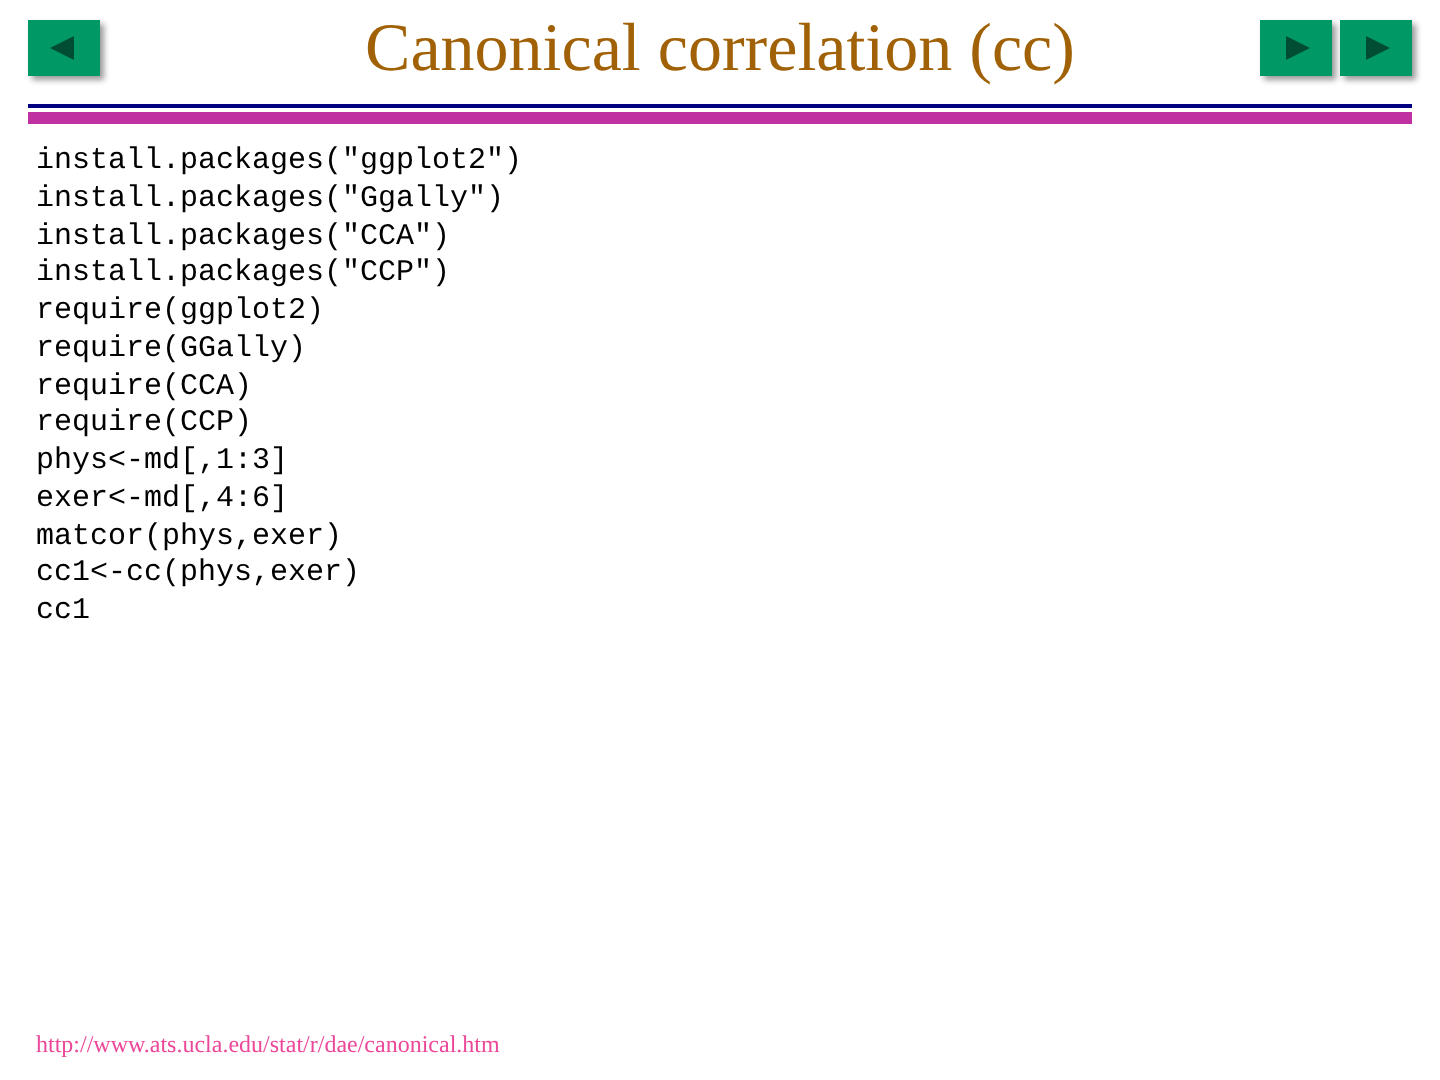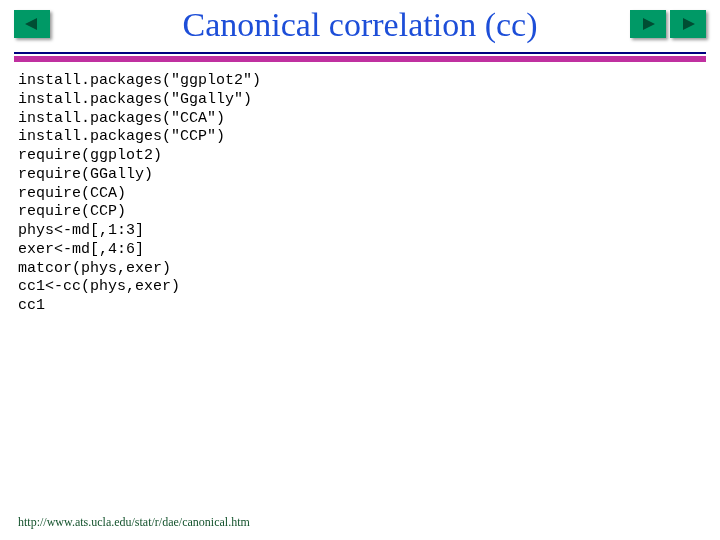--- a/index.html
+++ b/index.html
@@ -27,21 +27,21 @@
     box-shadow: 2px 2px 3px rgba(0,0,0,0.4);
     display: flex;
     align-items: center;
     justify-content: center;
     cursor: pointer;
   }
   .arrow-box svg { display: block; }
   .title {
     text-align: center;
     font-size: 34px;
-    color: #1d4ed8;
+    color: #a16207;
     margin-top: 6px;
     margin-bottom: 8px;
     font-weight: normal;
   }
   .divider {
     margin: 0 14px 2px 14px;
   }
   .divider .thin {
     height: 2px;
     background: #000080;
@@ -58,21 +58,21 @@
     white-space: pre;
     color: #000000;
     margin: 10px 0 0 18px;
   }
   .footer {
     position: absolute;
     bottom: 10px;
     left: 18px;
     font-family: "Times New Roman", serif;
     font-size: 12px;
-    color: #14532d;
+    color: #ec4899;
   }
 </style>
 </head>
 <body>
 
 <div class="nav-arrows nav-left">
   <div class="arrow-box">
     <span>
       <svg width="18" height="16" viewBox="0 0 18 16">
           <polygon points="14,2 14,14 2,8" fill="#004d33"></polygon>

